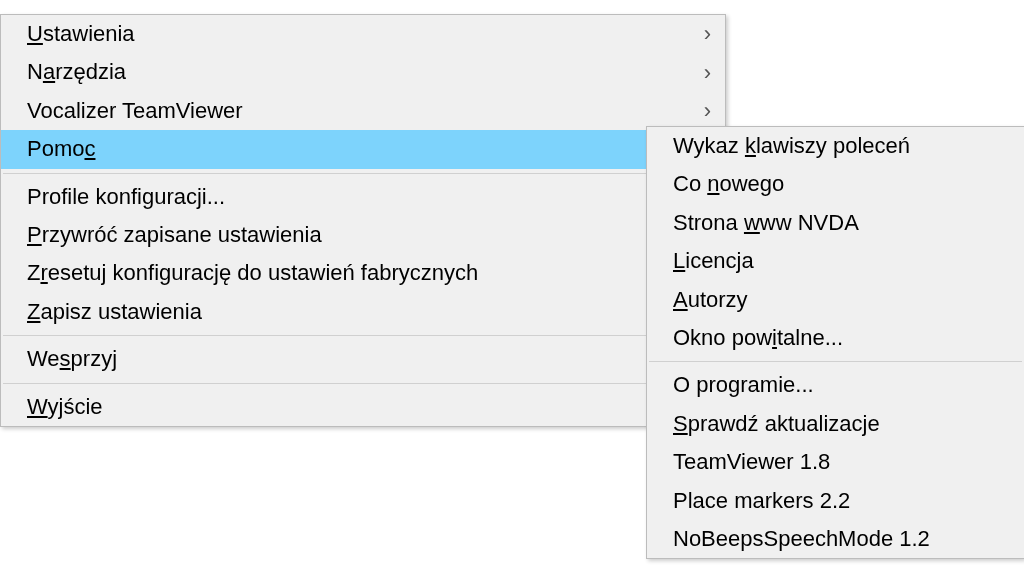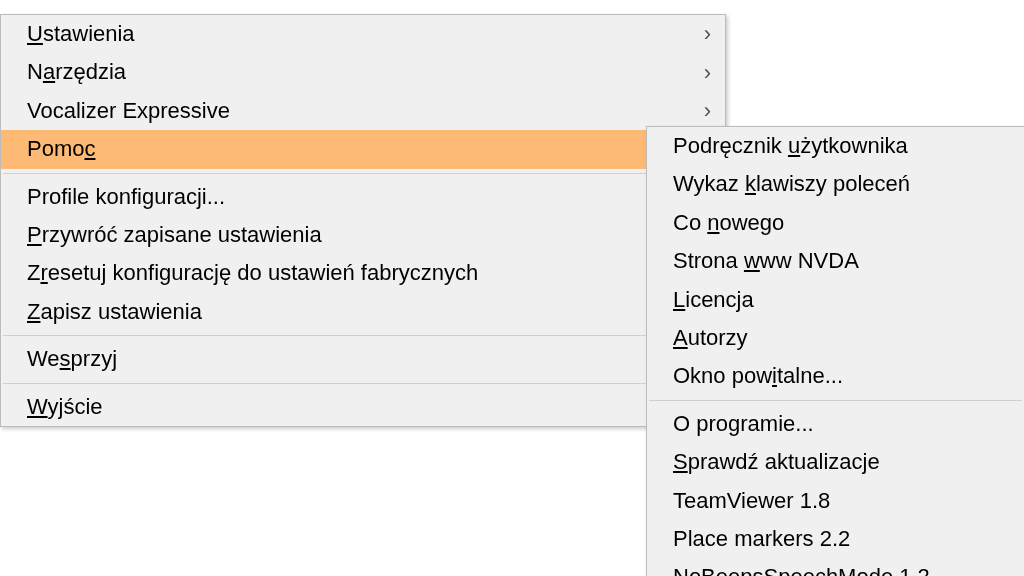--- a/index.html
+++ b/index.html
@@ -36,21 +36,21 @@
 .menu-item {
   position: relative;
   padding: 6px 28px 6px 26px;
   color: #000000;
   cursor: default;
   display: flex;
   align-items: center;
   line-height: 1.2;
 }
 .menu-item.highlighted {
-  background: #fdba74;
+  background: #7dd3fc;
 }
 .menu-item .label {
   flex: 1;
 }
 .menu-item .arrow {
   position: absolute;
   right: 14px;
   top: 50%;
   transform: translateY(-50%);
   color: #606060;
@@ -71,21 +71,21 @@
 <div class="menu menu-main" id="main-menu">
     <div class="menu-item">
       <span class="label"><span class="u-char">U</span>stawienia</span>
       <span class="arrow" style="font-size: 22px; color: rgb(85, 85, 85);">›</span>
     </div>
     <div class="menu-item">
       <span class="label">N<span class="u-char">a</span>rzędzia</span>
       <span class="arrow" style="font-size: 22px; color: rgb(85, 85, 85);">›</span>
     </div>
     <div class="menu-item">
-      <span class="label">Vocalizer Expressive</span>
+      <span class="label">Vocalizer TeamViewer</span>
       <span class="arrow" style="font-size: 22px; color: rgb(85, 85, 85);">›</span>
     </div>
     <div class="menu-item highlighted">
       <span class="label">Pomo<span class="u-char">c</span></span>
       <span class="arrow" style="font-size: 22px; color: rgb(85, 85, 85);">›</span>
     </div>
     <div class="separator"></div>
     <div class="menu-item">
       <span class="label">Profile konfiguracji...</span>
     </div>
@@ -101,23 +101,20 @@
     <div class="separator"></div>
     <div class="menu-item">
       <span class="label">We<span class="u-char">s</span>przyj</span>
     </div>
     <div class="separator"></div>
     <div class="menu-item">
       <span class="label"><span class="u-char">W</span>yjście</span>
     </div>
   </div>
 <div class="menu menu-sub" id="sub-menu">
-    <div class="menu-item">
-      <span class="label">Podręcznik <span class="u-char">u</span>żytkownika</span>
-    </div>
     <div class="menu-item">
       <span class="label">Wykaz <span class="u-char">k</span>lawiszy poleceń</span>
     </div>
     <div class="menu-item">
       <span class="label">Co <span class="u-char">n</span>owego</span>
     </div>
     <div class="menu-item">
       <span class="label">Strona <span class="u-char">w</span>ww NVDA</span>
     </div>
     <div class="menu-item">

